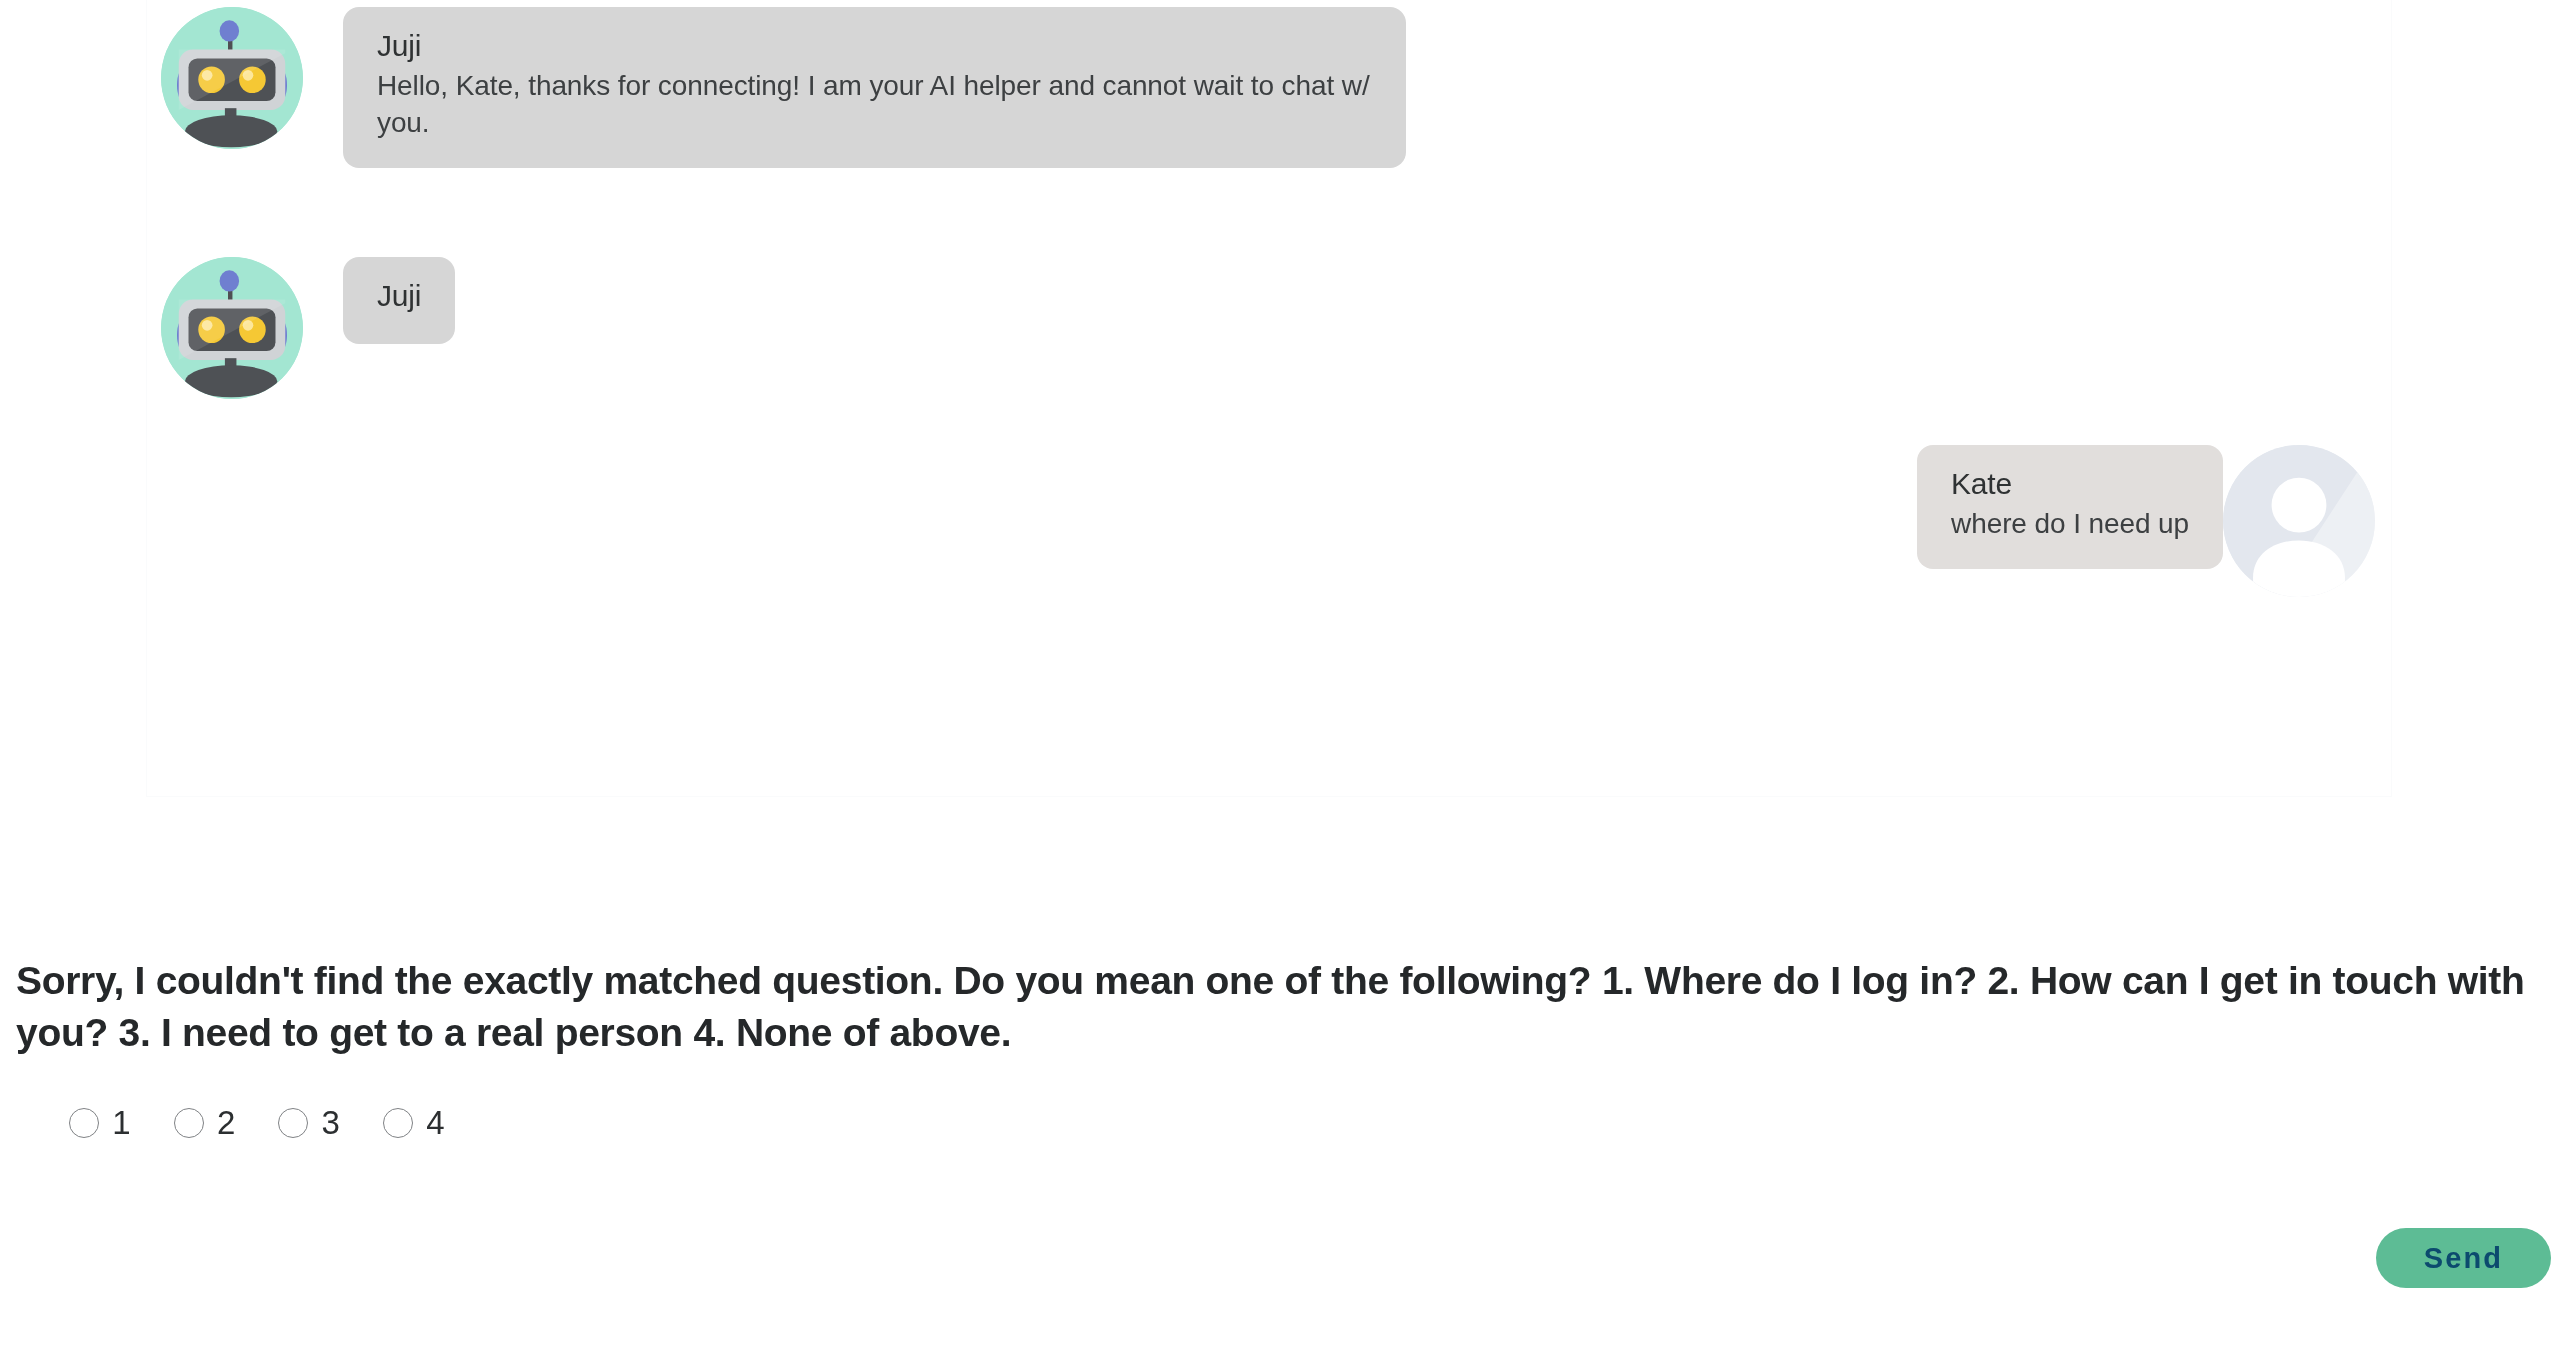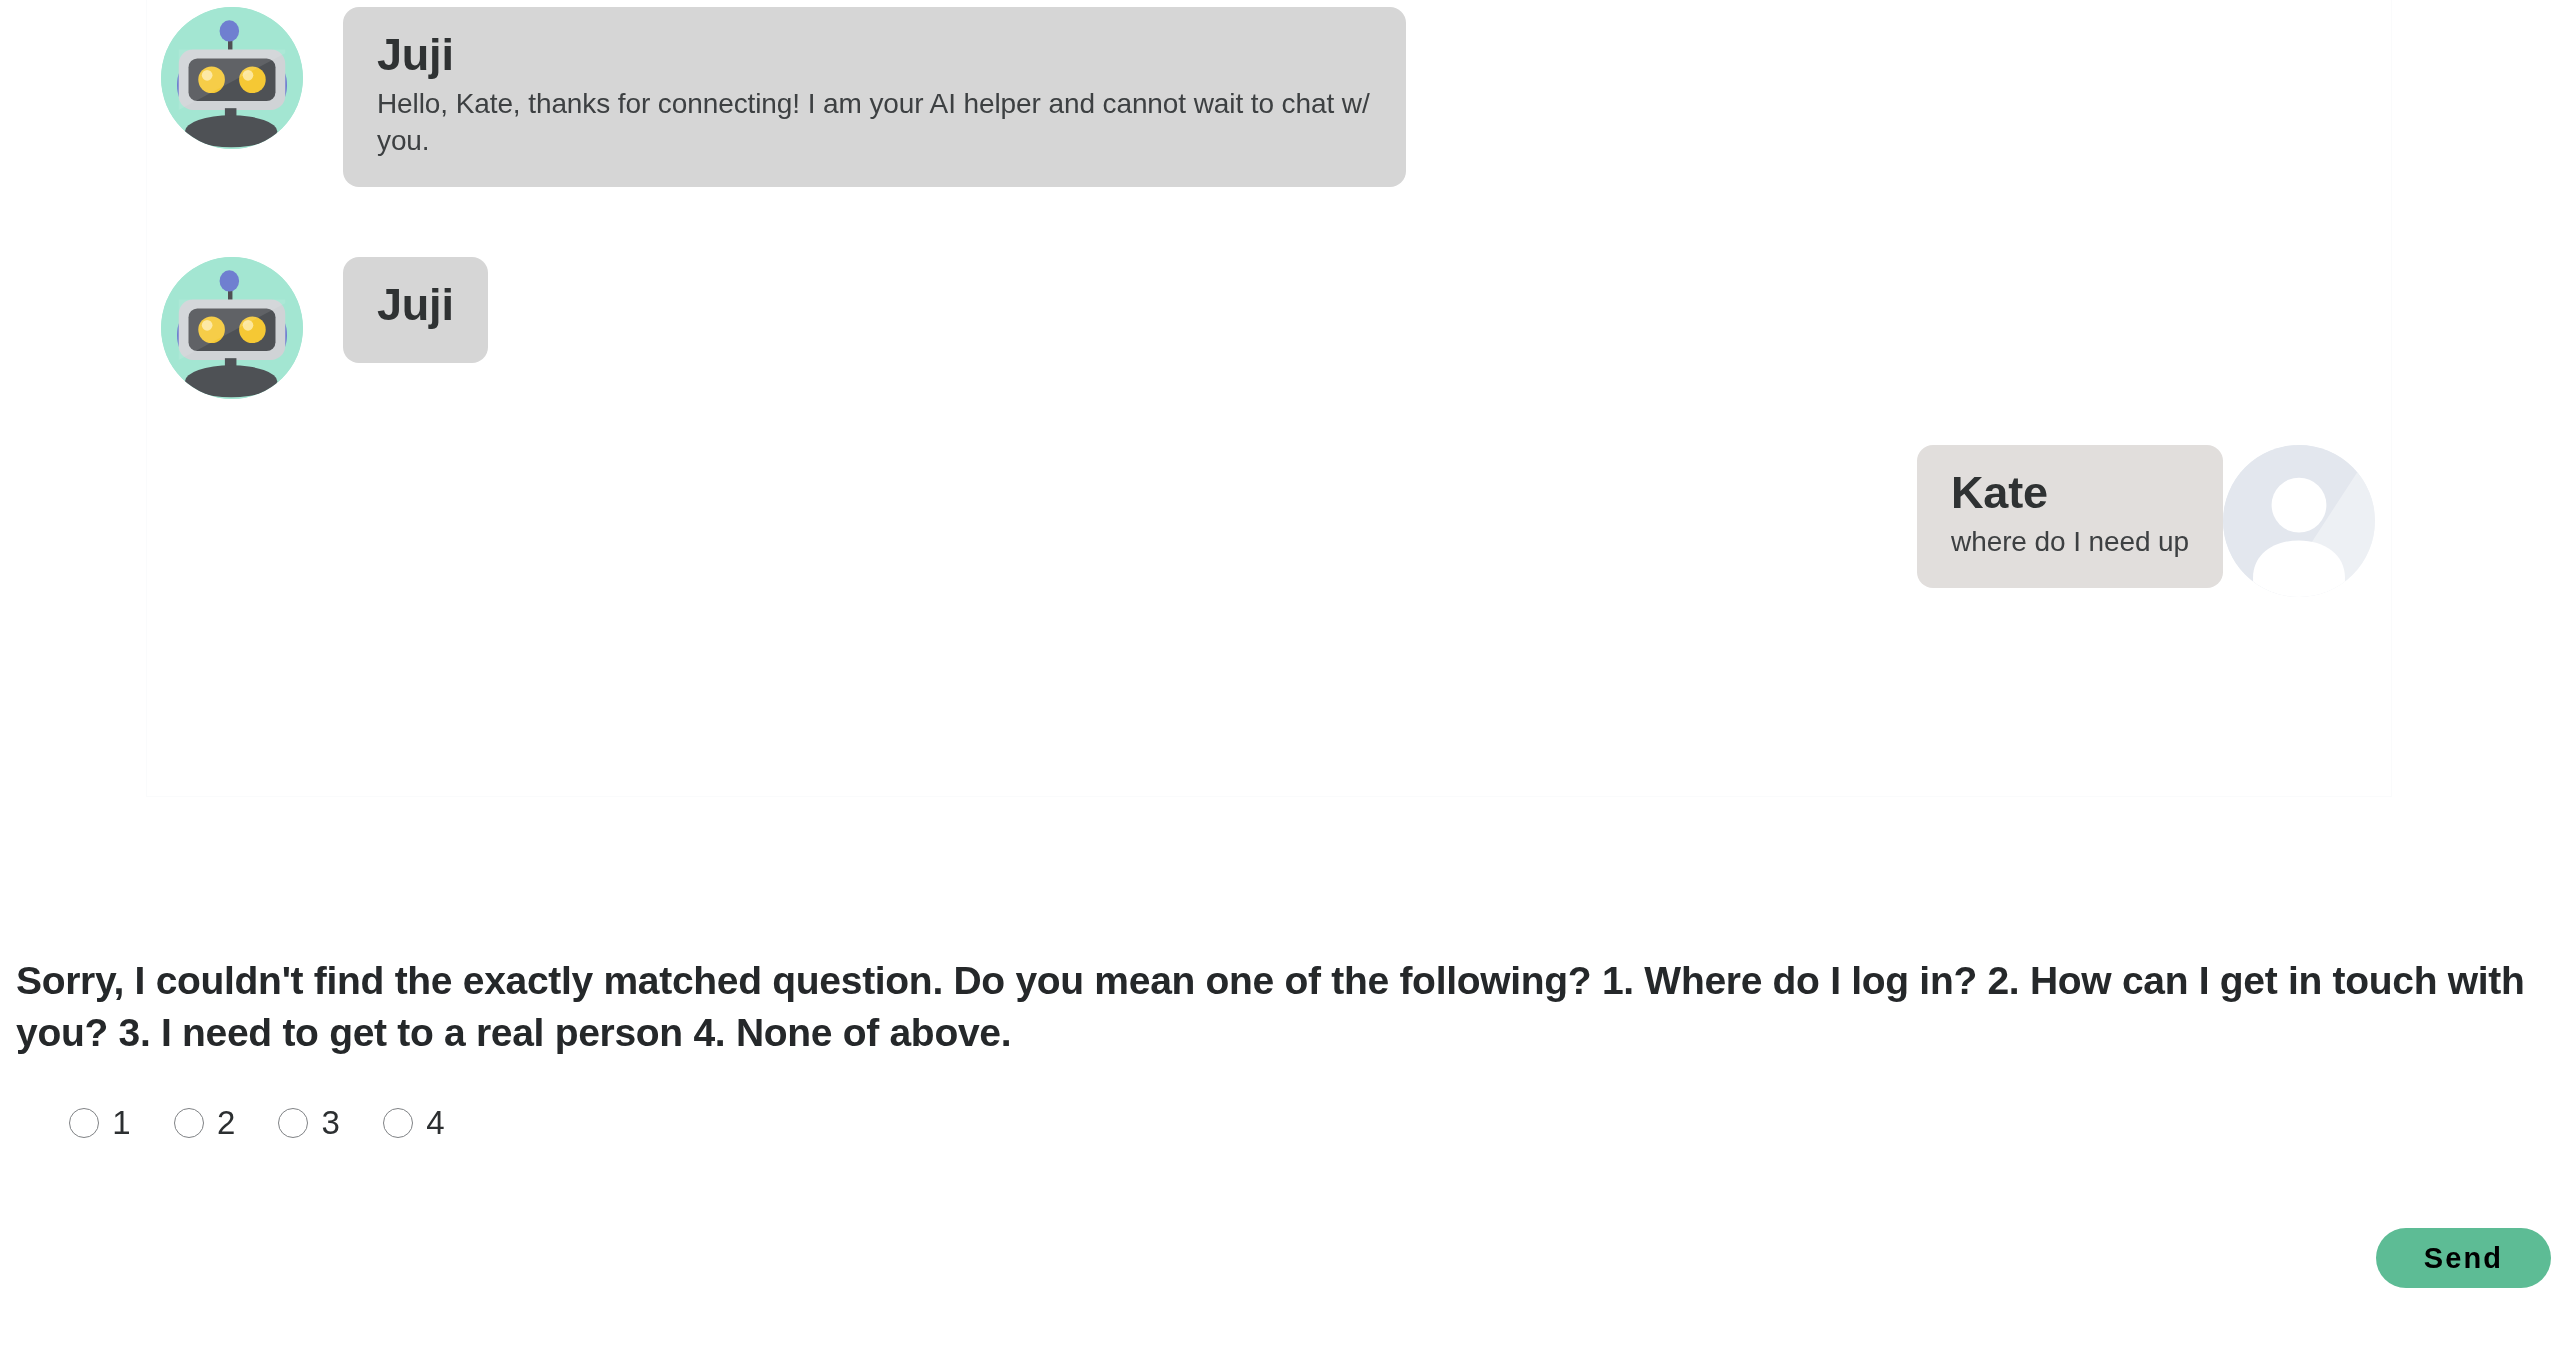--- a/index.html
+++ b/index.html
@@ -62,22 +62,22 @@
   .bubble {
     border-radius: 16px;
     padding: 19.5px 34px 26.6px 34px;
     box-sizing: border-box;
     max-width: 1586px;
   }
   .bubble.bot  { background: #d6d6d6; }
   .bubble.user { background: #e1dedc; }
 
   .sender {
-    font-weight: bold;
-    font-size: 45px;
+    font-weight: normal;
+    font-size: 30px;
     line-height: 1.25;
     color: #2f3233;
     letter-spacing: -0.2px;
     margin-bottom: 3.5px;
   }
   .bubble-text {
     font-size: 28px;
     line-height: 1.32;
     color: #3d4042;
     font-weight: 400;
@@ -134,21 +134,21 @@
 
   .send-btn {
     position: absolute;
     right: 25px;
     top: 1228px;
     width: 175px;
     height: 60px;
     border: none;
     border-radius: 30px;
     background: #5dbc95;
-    color: #000000;
+    color: #0c4a6e;
     font-size: 29px;
     font-weight: bold;
     letter-spacing: 2.1px;
     font-family: "Liberation Sans", sans-serif;
     cursor: pointer;
     display: flex;
     align-items: center;
     justify-content: center;
     padding: 0;
   }

